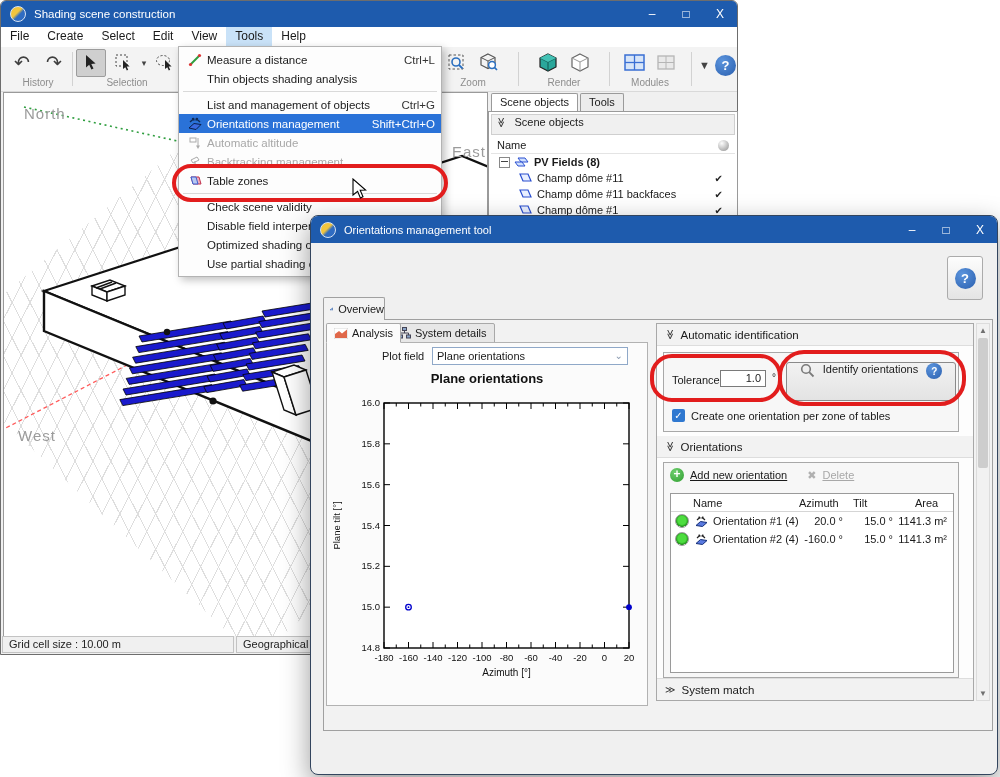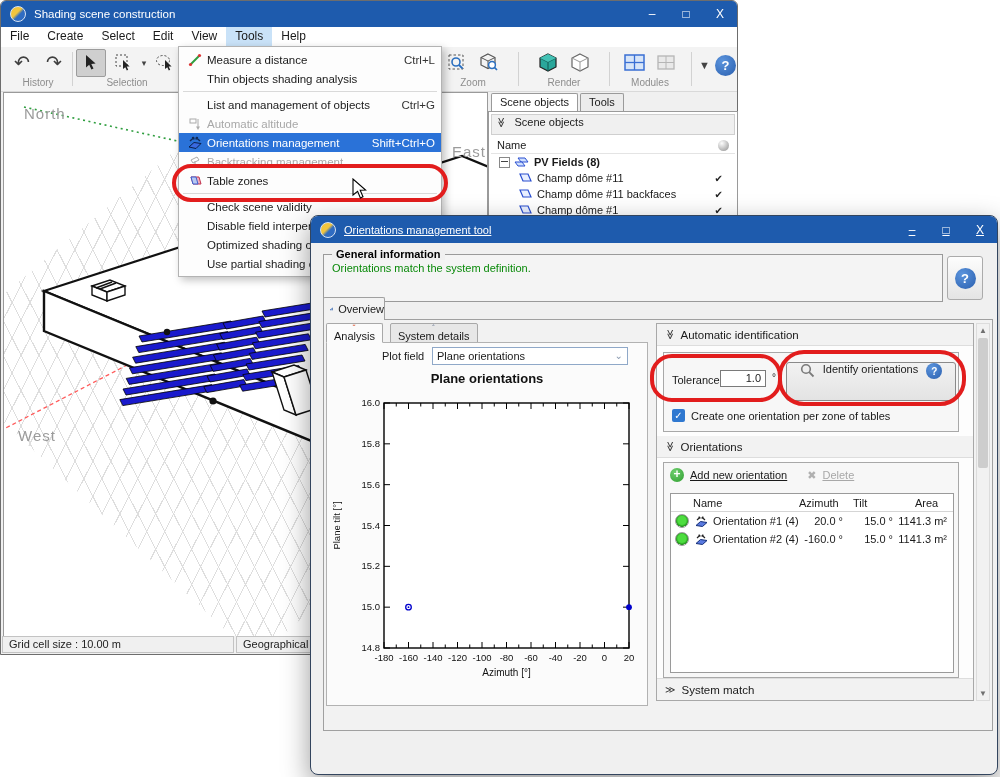--- a/index.html
+++ b/index.html
@@ -60,32 +60,32 @@
   .mi .mi-icon{width:24px;display:flex;justify-content:center;align-items:center;}
   .mi .mi-label{flex:1;white-space:nowrap;overflow:hidden;}
   .mi .mi-short{color:#333;margin-left:8px;}
   .mi.disabled .mi-label{color:#a8a8a8;}
   .mi.selected{background:#2a72d8;color:#fff;}
   .mi.selected .mi-short{color:#fff;}
   .mi-sep{height:1px;background:#d9d9d9;margin:3px 4px;}
   
   .dialog{position:absolute;left:310px;top:215px;width:688px;height:560px;background:#f0f0f0;
      border:1px solid #33455e;border-radius:8px;box-shadow:0 10px 28px rgba(0,0,0,.4);box-sizing:border-box;z-index:20;}
-  .dlg-titlebar{position:absolute;left:0;top:0;right:0;height:27px;background:#1e5bad;color:#fff;display:flex;align-items:center;border-radius:7px 7px 0 0;text-decoration:underline;}
+  .dlg-titlebar{position:absolute;left:0;top:0;right:0;height:27px;background:#1e5bad;color:#fff;display:flex;align-items:center;border-radius:7px 7px 0 0;}
   .dlg-titlebar .t-title{font-size:11px;flex:1;}
   .fieldset{position:absolute;left:12px;top:38px;width:618px;height:46px;border:1px solid #9a9a9a;background:#f4f4f4;}
   .fieldset .legend{position:absolute;left:8px;top:-7px;background:#f0f0f0;padding:0 4px;font-weight:bold;font-size:11px;color:#000;}
   .fieldset .msg{position:absolute;left:8px;top:7px;color:#0a8a0a;font-size:11px;}
   .dlg-help{position:absolute;left:636px;top:40px;width:34px;height:42px;border:1px solid #ababab;border-radius:3px;
      background:linear-gradient(#fdfdfd,#e4e4e4);display:flex;align-items:center;justify-content:center;}
   .ov-tab{position:absolute;left:12px;top:81px;width:62px;height:23px;background:#f2f2f2;border:1px solid #a0a0a0;border-bottom:none;
      border-radius:2px 2px 0 0;display:flex;align-items:center;gap:5px;padding-left:6px;z-index:2;box-sizing:border-box;font-size:11px;}
   .outer-box{position:absolute;left:12px;top:103px;width:670px;height:412px;background:#f2f2f2;border:1px solid #a0a0a0;box-sizing:border-box;}
   .an-tab{position:absolute;height:20px;display:flex;align-items:center;gap:4px;padding:0 7px;font-size:11px;
-     border:1px solid #a8a8a8;box-sizing:border-box;border-radius:2px 2px 0 0;background:#e7e7e7;flex-direction:column;}
+     border:1px solid #a8a8a8;box-sizing:border-box;border-radius:2px 2px 0 0;background:#e7e7e7;}
   .an-tab.sel{background:#fbfbfb;border-bottom-color:#fbfbfb;z-index:2;}
   .chart-panel{position:absolute;left:15px;top:126px;width:322px;height:364px;background:#fbfbfb;border:1px solid #b2b2b2;box-sizing:border-box;}
   .pt-row{position:absolute;left:0;top:4px;width:100%;height:18px;}
   .pt-label{position:absolute;left:55px;top:3px;font-size:11px;}
   .pt-combo{position:absolute;left:105px;top:0;width:196px;height:18px;background:#fff;border:1px solid #8fa8c8;box-sizing:border-box;
      font-size:11px;padding:2px 4px;}
   .pt-combo .cb-arrow{position:absolute;right:4px;top:2px;color:#8a9ab0;font-size:10px;}
   .chart-title{position:absolute;left:0;top:28px;width:100%;text-align:center;font-weight:bold;font-size:13px;color:#111;}
   .chart-plot{position:absolute;left:0;top:50px;width:322px;height:312px;}
   
@@ -378,44 +378,44 @@
       <div class="mi">
         <span class="mi-icon"></span>
         <span class="mi-label">Thin objects shading analysis</span>
       </div>
       <div class="mi-sep"></div>
       <div class="mi">
         <span class="mi-icon"></span>
         <span class="mi-label">List and management of objects</span>
         <span class="mi-short">Ctrl+G</span>
       </div>
-      <div class="mi disabled">
-        <span class="mi-icon">
-          <svg width="14" height="14" viewBox="0 0 14 14">
-            <rect x="2" y="2" width="6" height="4" fill="none" stroke="#aaa"></rect>
-            <line x1="10" y1="2" x2="10" y2="11" stroke="#aaa"></line>
-            <polygon points="10,13 8,9.5 12,9.5" fill="#aaa"></polygon>
-          </svg>
-        </span>
-        <span class="mi-label">Automatic altitude</span>
-      </div>
       <div class="mi selected">
         <span class="mi-icon">
           <svg width="16" height="14" viewBox="0 0 16 14">
             <path d="M3,5 L7,1.5 M7,1.5 L5,1.8 M7,1.5 L6.7,3.6" stroke="#102a55" stroke-width="1.4" fill="none"></path>
             <path d="M13,5 L9,1.5 M9,1.5 L11,1.8 M9,1.5 L9.3,3.6" stroke="#102a55" stroke-width="1.4" fill="none"></path>
             <polygon points="2,11 7,6.5 14,7.5 9,12.5" fill="#3a6ae0" stroke="#0a1f4d"></polygon>
           </svg>
         </span>
         <span class="mi-label">Orientations management</span>
         <span class="mi-short">Shift+Ctrl+O</span>
       </div>
       <div class="mi disabled">
         <span class="mi-icon">
           <svg width="14" height="14" viewBox="0 0 14 14">
+            <rect x="2" y="2" width="6" height="4" fill="none" stroke="#aaa"></rect>
+            <line x1="10" y1="2" x2="10" y2="11" stroke="#aaa"></line>
+            <polygon points="10,13 8,9.5 12,9.5" fill="#aaa"></polygon>
+          </svg>
+        </span>
+        <span class="mi-label">Automatic altitude</span>
+      </div>
+      <div class="mi disabled">
+        <span class="mi-icon">
+          <svg width="14" height="14" viewBox="0 0 14 14">
             <polygon points="3,5 9,2 11,5 5,8" fill="none" stroke="#aaa"></polygon>
             <line x1="7" y1="6" x2="7" y2="12" stroke="#aaa"></line>
             <line x1="4" y1="12" x2="10" y2="12" stroke="#aaa"></line>
           </svg>
         </span>
         <span class="mi-label">Backtracking management</span>
       </div>
       <div class="mi">
         <span class="mi-icon">
           <svg width="14" height="12" viewBox="0 0 14 12">
@@ -446,24 +446,20 @@
 
   <div class="dialog">
     <div class="dlg-titlebar">
       <span class="app-ico"></span>
       <span class="t-title">Orientations management tool</span>
       <span class="win-ctrl">–</span>
       <span class="win-ctrl">□</span>
       <span class="win-ctrl">X</span>
     </div>
 
-    <div class="fieldset">
-      <span class="legend">General information</span>
-      <span class="msg">Orientations match the system definition.</span>
-    </div>
     <div class="dlg-help">
         <span class="help-circle">?</span>
       </div>
 
     <div class="ov-tab">
       <svg width="12" height="12" viewBox="0 0 12 12">
           <rect x="1" y="6" width="2.6" height="5" fill="#2f5fa0"></rect>
           <rect x="4.7" y="3" width="2.6" height="8" fill="#4a7fd4"></rect>
           <rect x="8.4" y="1" width="2.6" height="10" fill="#2f5fa0"></rect>
         </svg>

